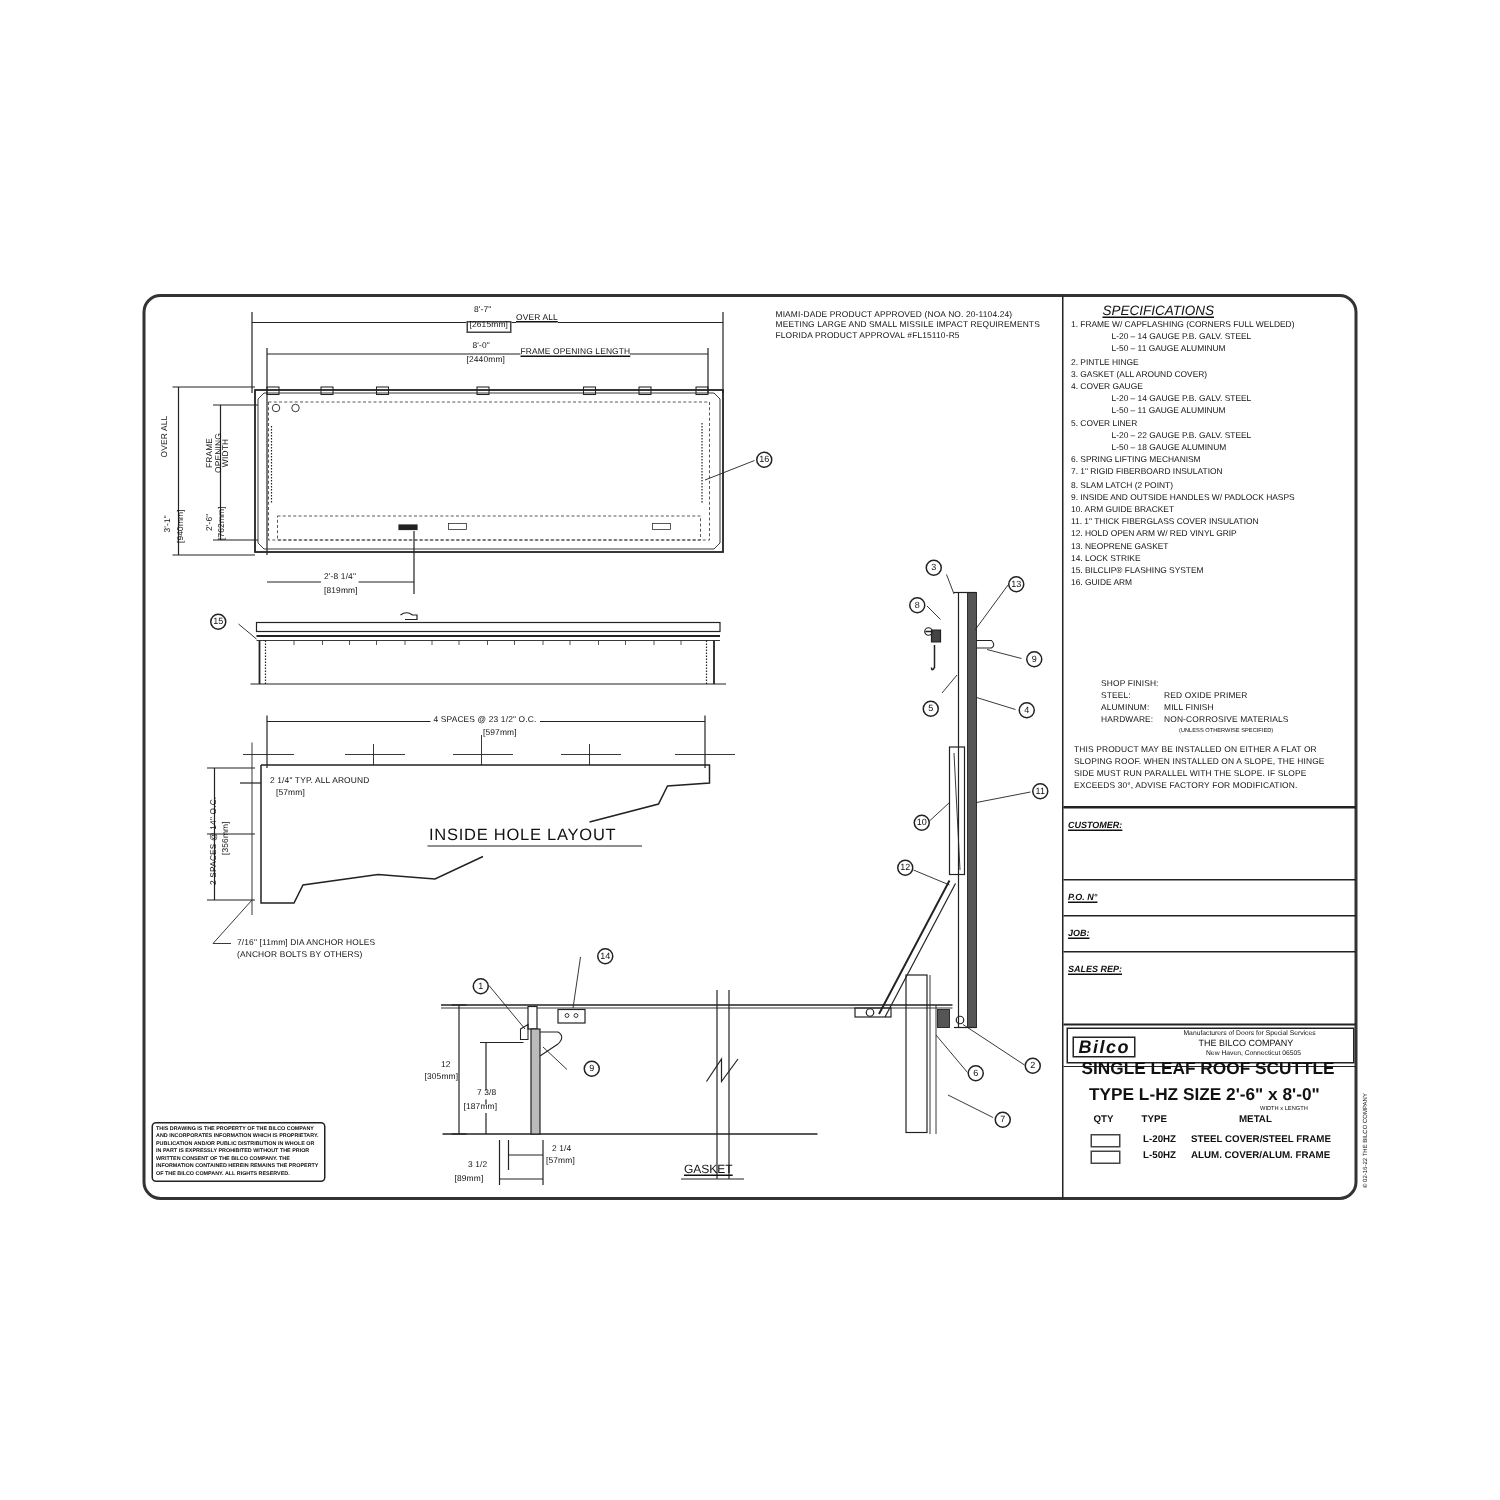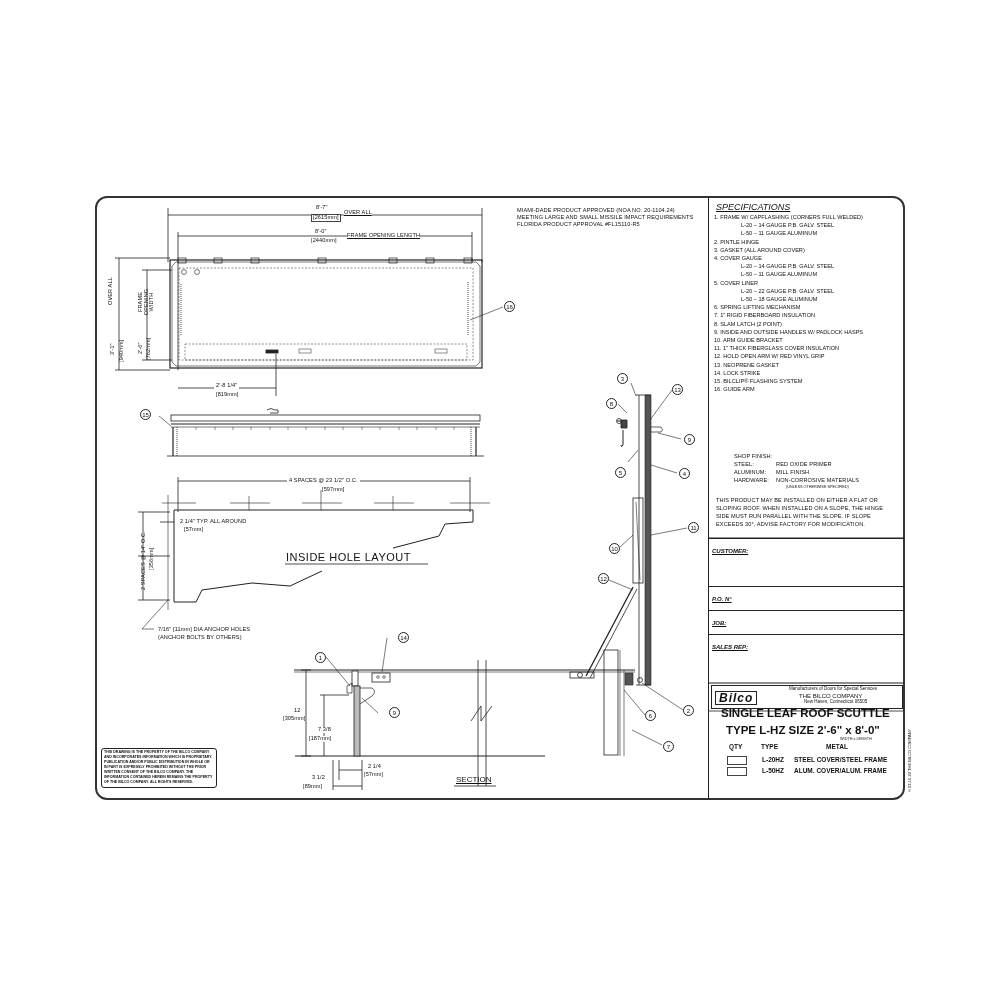--- a/index.html
+++ b/index.html
@@ -227,41 +227,41 @@
 <div class="t cad" style="left:158px;top:635px;">(ANCHOR BOLTS BY OTHERS)</div>
 
 <div class="t cad" style="left:294px;top:708px;">12</div>
 <div class="t cad" style="left:283px;top:716px;background:#fff;">[305mm]</div>
 <div class="t cad" style="left:318px;top:727px;background:#fff;">7 3/8</div>
 <div class="t cad" style="left:309px;top:736px;background:#fff;">[187mm]</div>
 <div class="t cad" style="left:368px;top:764px;">2 1/4</div>
 <div class="t cad" style="left:364px;top:772px;">[57mm]</div>
 <div class="t cad" style="left:312px;top:775px;">3 1/2</div>
 <div class="t cad" style="left:303px;top:784px;">[89mm]</div>
-<div class="t" style="left:456px;top:776px;font-size:8px;text-decoration:underline;">SECTION</div>
+<div class="t" style="left:456px;top:776px;font-size:8px;text-decoration:underline;">GASKET</div>
 
 <div class="balloon" style="left:315px;top:652px;">1</div>
 <div class="balloon" style="left:398px;top:632px;">14</div>
 <div class="balloon" style="left:389px;top:707px;">9</div>
 <div class="balloon" style="left:617px;top:373px;">3</div>
 <div class="balloon" style="left:672px;top:384px;">13</div>
 <div class="balloon" style="left:606px;top:398px;">8</div>
 <div class="balloon" style="left:684px;top:434px;">9</div>
 <div class="balloon" style="left:615px;top:467px;">5</div>
 <div class="balloon" style="left:679px;top:468px;">4</div>
 <div class="balloon" style="left:688px;top:522px;">11</div>
 <div class="balloon" style="left:609px;top:543px;">10</div>
 <div class="balloon" style="left:598px;top:573px;">12</div>
 <div class="balloon" style="left:683px;top:705px;">2</div>
 <div class="balloon" style="left:645px;top:710px;">6</div>
 <div class="balloon" style="left:663px;top:741px;">7</div>
 
 <div class="notice">THIS DRAWING IS THE PROPERTY OF THE BILCO COMPANY AND INCORPORATES INFORMATION WHICH IS PROPRIETARY. PUBLICATION AND/OR PUBLIC DISTRIBUTION IN WHOLE OR IN PART IS EXPRESSLY PROHIBITED WITHOUT THE PRIOR WRITTEN CONSENT OF THE BILCO COMPANY. THE INFORMATION CONTAINED HEREIN REMAINS THE PROPERTY OF THE BILCO COMPANY. ALL RIGHTS RESERVED.</div>
 
-<div class="t spec-title" style="left:716px;top:203px;">SPECIFICATIONS</div>
+<div class="t spec-title" style="left:735px;top:203px;">SPECIFICATIONS</div>
 <div class="spec-list" id="spec-list">
     <div class="spec-line">1.  FRAME W/ CAPFLASHING (CORNERS FULL WELDED)</div>
     <div class="spec-line spec-sub">L-20  –  14 GAUGE P.B. GALV. STEEL</div>
     <div class="spec-line spec-sub">L-50  –  11 GAUGE ALUMINUM</div>
     <div class="spec-line">2.  PINTLE HINGE</div>
     <div class="spec-line">3.  GASKET (ALL AROUND COVER)</div>
     <div class="spec-line">4.  COVER GAUGE</div>
     <div class="spec-line spec-sub">L-20  –  14 GAUGE P.B. GALV. STEEL</div>
     <div class="spec-line spec-sub">L-50  –  11 GAUGE ALUMINUM</div>
     <div class="spec-line">5.  COVER LINER</div>

